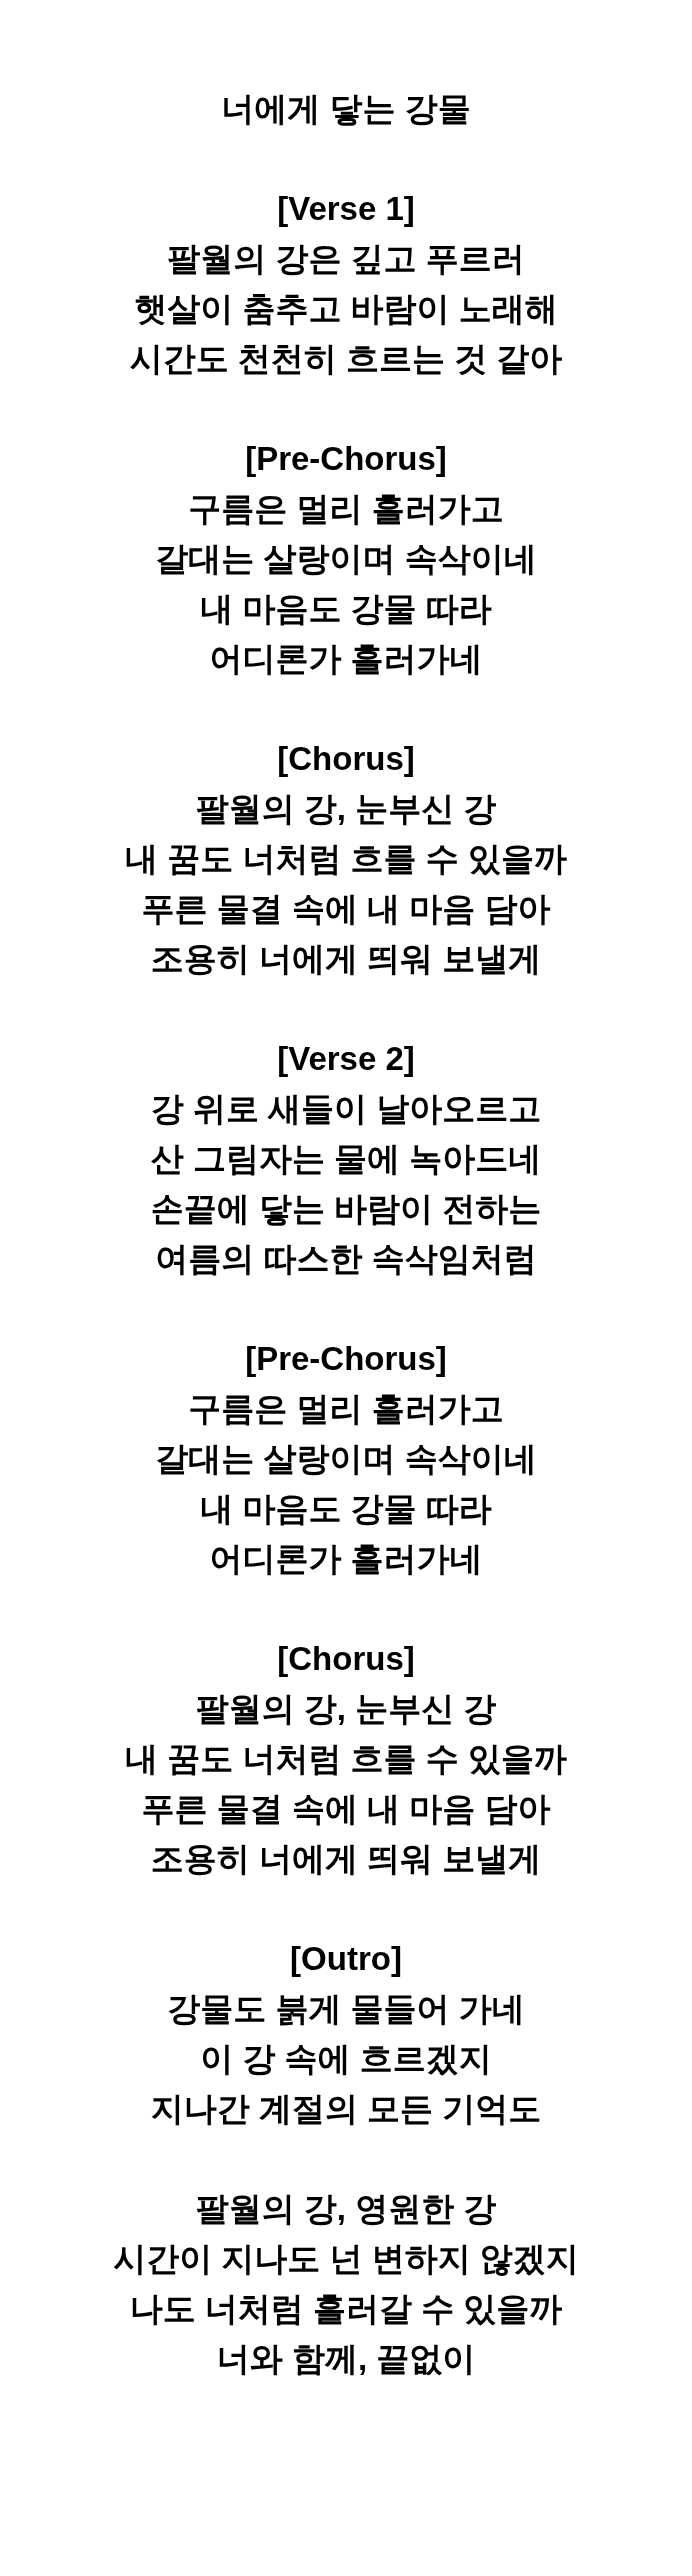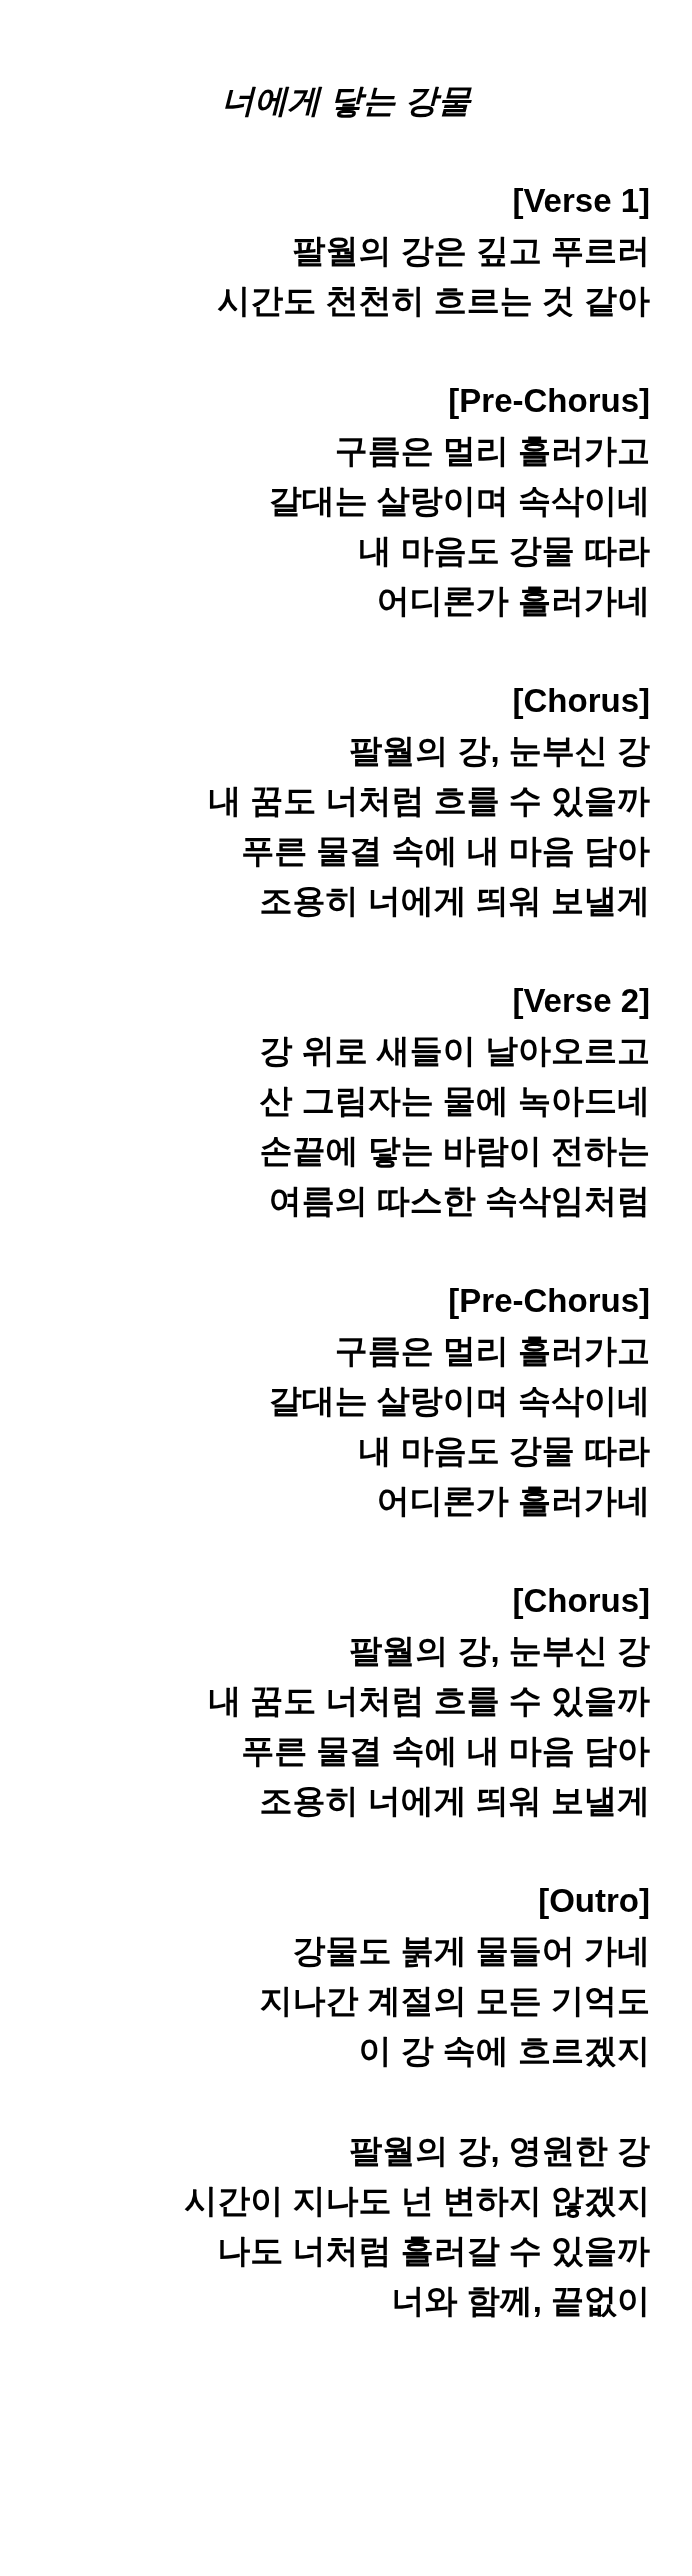--- a/index.html
+++ b/index.html
@@ -18,44 +18,43 @@
     padding: 72px 42px 76px 42px;
     text-align: center;
     color: #000000;
     font-family: "Liberation Sans", "DejaVu Sans", sans-serif;
     font-weight: 700;
     font-size: 33px;
     line-height: 50px;
     white-space: nowrap;
   }
   .title {
-    margin: 4px;
+    margin: 12px;
     font-size: inherit;
     font-weight: inherit;
     line-height: inherit;
-    font-style: italic;
   }
   .stanza {
     margin-top: 50px; 
-    text-align: right;
   }
   .label, .line {
     line-height: 50px;
   }
 </style>
 </head>
 <body>
 
 <div class="page">
 
   <h1 class="title">너에게 닿는 강물</h1>
 
   <section class="stanza">
     <div class="label">[Verse 1]</div>
     <div class="line">팔월의 강은 깊고 푸르러</div>
+    <div class="line">햇살이 춤추고 바람이 노래해</div>
     <div class="line">시간도 천천히 흐르는 것 같아</div>
   </section>
 
   <section class="stanza">
     <div class="label">[Pre-Chorus]</div>
     <div class="line">구름은 멀리 흘러가고</div>
     <div class="line">갈대는 살랑이며 속삭이네</div>
     <div class="line">내 마음도 강물 따라</div>
     <div class="line">어디론가 흘러가네</div>
   </section>
@@ -88,22 +87,22 @@
     <div class="label">[Chorus]</div>
     <div class="line">팔월의 강, 눈부신 강</div>
     <div class="line">내 꿈도 너처럼 흐를 수 있을까</div>
     <div class="line">푸른 물결 속에 내 마음 담아</div>
     <div class="line">조용히 너에게 띄워 보낼게</div>
   </section>
 
   <section class="stanza">
     <div class="label">[Outro]</div>
     <div class="line">강물도 붉게 물들어 가네</div>
+    <div class="line">이 강 속에 흐르겠지</div>
     <div class="line">지나간 계절의 모든 기억도</div>
-    <div class="line">이 강 속에 흐르겠지</div>
   </section>
 
   <section class="stanza">
     <div class="line">팔월의 강, 영원한 강</div>
     <div class="line">시간이 지나도 넌 변하지 않겠지</div>
     <div class="line">나도 너처럼 흘러갈 수 있을까</div>
     <div class="line">너와 함께, 끝없이</div>
   </section>
 
 </div>

